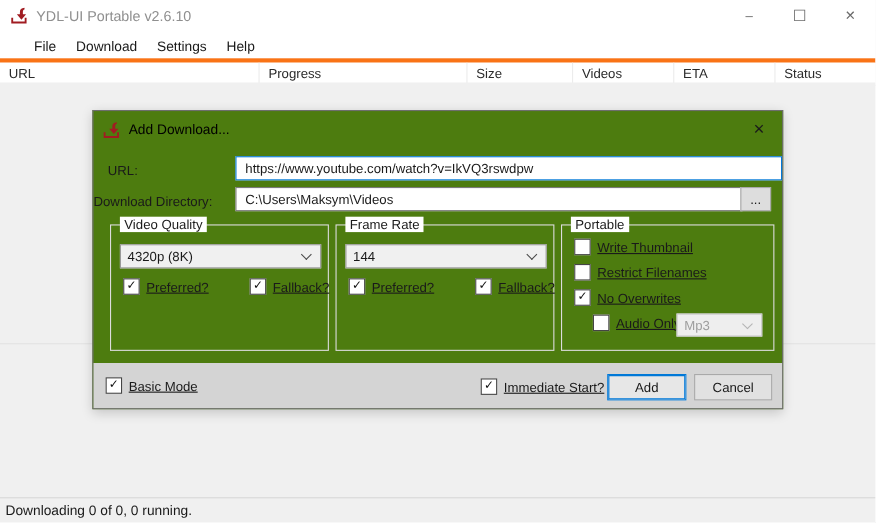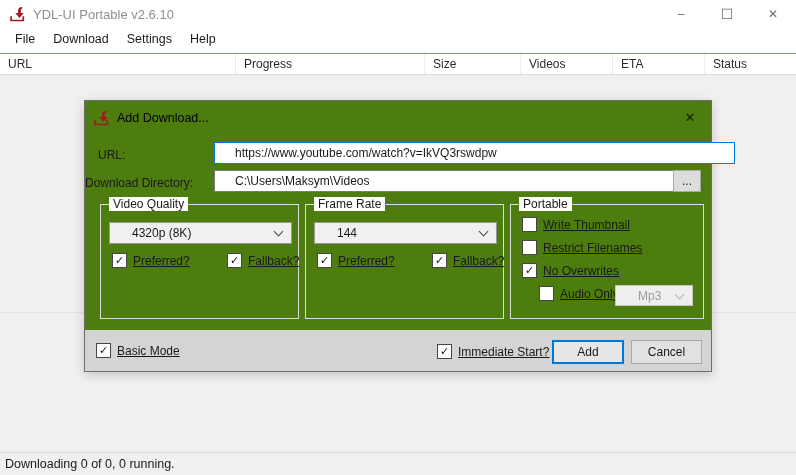--- a/index.html
+++ b/index.html
@@ -9,22 +9,22 @@
 
   
   .titlebar{height:28px;display:flex;align-items:center;padding-left:9px;background:#fff;}
   .appicon{width:16px;height:16px;display:inline-flex;}
   .apptitle{margin-left:8px;font-size:13px;color:#8f8f8f;}
   .wincontrols{margin-left:auto;display:flex;height:28px;}
   .winbtn{width:46px;height:28px;display:flex;align-items:center;justify-content:center;
           font-size:12px;color:#6b6b6b;cursor:default;}
   .winbtn.max{font-size:14px;}
 
-  .menubar{height:25px;display:flex;align-items:flex-start;padding-left:6px;
-           background:#fff;border-bottom:1px solid #f97316;}
+  .menubar{height:25px;display:flex;align-items:flex-end;padding-left:22px;
+           background:#fff;border-bottom:4px solid #f97316;}
   .menuitem{padding:4px 9px;font-size:12.5px;color:#1a1a1a;}
 
   .colheader{height:20px;display:flex;background:#fff;border-bottom:1px solid #dedede;}
   .colcell{display:flex;align-items:center;padding-left:8px;font-size:12px;color:#2b2b2b;
            border-right:1px solid #ececec;box-sizing:border-box;}
   .c-url{width:236px;} .c-progress{width:189px;} .c-size{width:96px;}
   .c-speed{width:92px;} .c-eta{width:92px;} .c-status{width:91px;border-right:none;flex:1;}
 
   .listarea{position:absolute;top:75px;left:0;right:0;bottom:23px;background:#f0f0f0;}
   .list-edge{position:absolute;top:237px;left:0;right:0;height:1px;background:#e3e3e3;}
@@ -37,38 +37,38 @@
   .dialog{position:absolute;left:84px;top:100px;width:628px;height:272px;background:#4d7c0f;
           border:1px solid #6e6e6e;box-sizing:border-box;z-index:5;
           box-shadow:0 3px 10px rgba(0,0,0,.18);}
   .dtitle{position:relative;height:33px;display:flex;align-items:center;padding-left:8px;}
   .dtitle .dtext{margin-left:8px;font-size:12.5px;color:#000;}
   .dclose{position:absolute;right:0;top:0;width:42px;height:32px;display:flex;
           align-items:center;justify-content:center;font-size:13px;color:#1a1a1a;}
 
   .dlabel{position:absolute;font-size:12px;color:#1a1a1a;}
   .txt{position:absolute;height:20px;font-family:"Liberation Sans",sans-serif;font-size:12px;
-       color:#1a1a1a;padding:0 20px;background:#fff;outline:none;}
+       color:#1a1a1a;padding:0 8px;background:#fff;outline:none;}
   .txt-url{left:129px;top:41px;width:479px;border:1px solid #0078d7;}
   .txt-dir{left:129px;top:69px;width:443px;border:1px solid #7a7a7a;}
   .btn{position:absolute;display:flex;align-items:center;justify-content:center;
        background:#e1e1e1;border:1px solid #a9a9a9;box-sizing:border-box;
        font-size:12px;color:#1a1a1a;}
   .btn-browse{left:588px;top:69px;width:28px;height:22px;background:#ddd;}
   .btn-add{left:467px;top:10px;width:72px;height:24px;background:#e7e7e7;
            border:1px solid #0078d7;box-shadow:inset 0 0 0 1px #0078d7;}
   .btn-cancel{left:546px;top:10px;width:71px;height:24px;}
 
   .group{position:absolute;top:103px;height:115px;border:1px solid #dcdcdc;box-sizing:border-box;}
   .g-vq{left:15px;width:199px;} .g-fr{left:220px;width:199px;} .g-opt{left:425px;width:194px;}
   .gtitle{position:absolute;top:-8px;left:8px;background:#fff;padding:0 4px;
           font-size:12px;color:#1a1a1a;white-space:nowrap;}
 
   .combo{position:absolute;background:#f0f0f0;border:1px solid #999;box-sizing:border-box;
-         display:flex;align-items:center;padding:0 22px 0 22px;font-size:12px;color:#1a1a1a;}
+         display:flex;align-items:center;padding:0 22px 0 6px;font-size:12px;color:#1a1a1a;}
   .combo-main{left:8px;top:17px;width:183px;height:22px;}
   .chev{position:absolute;right:9px;top:50%;width:6px;height:6px;
         border-right:1.4px solid #4a4a4a;border-bottom:1.4px solid #4a4a4a;
         transform:translateY(-72%) rotate(45deg);}
   .combo.disabled{background:#eee;border-color:#c6c6c6;color:#9e9e9e;}
   .combo.disabled .chev{border-color:#b5b5b5;}
   .combo-audio{left:104px;top:80px;width:78px;height:21px;}
 
   .cbrow{position:absolute;display:flex;align-items:center;gap:6px;}
   .cb{width:13px;height:13px;min-width:13px;background:#fff;border:1px solid #454545;

